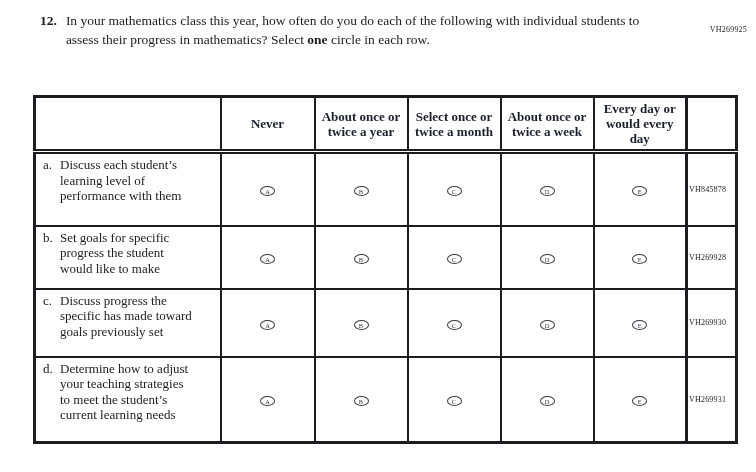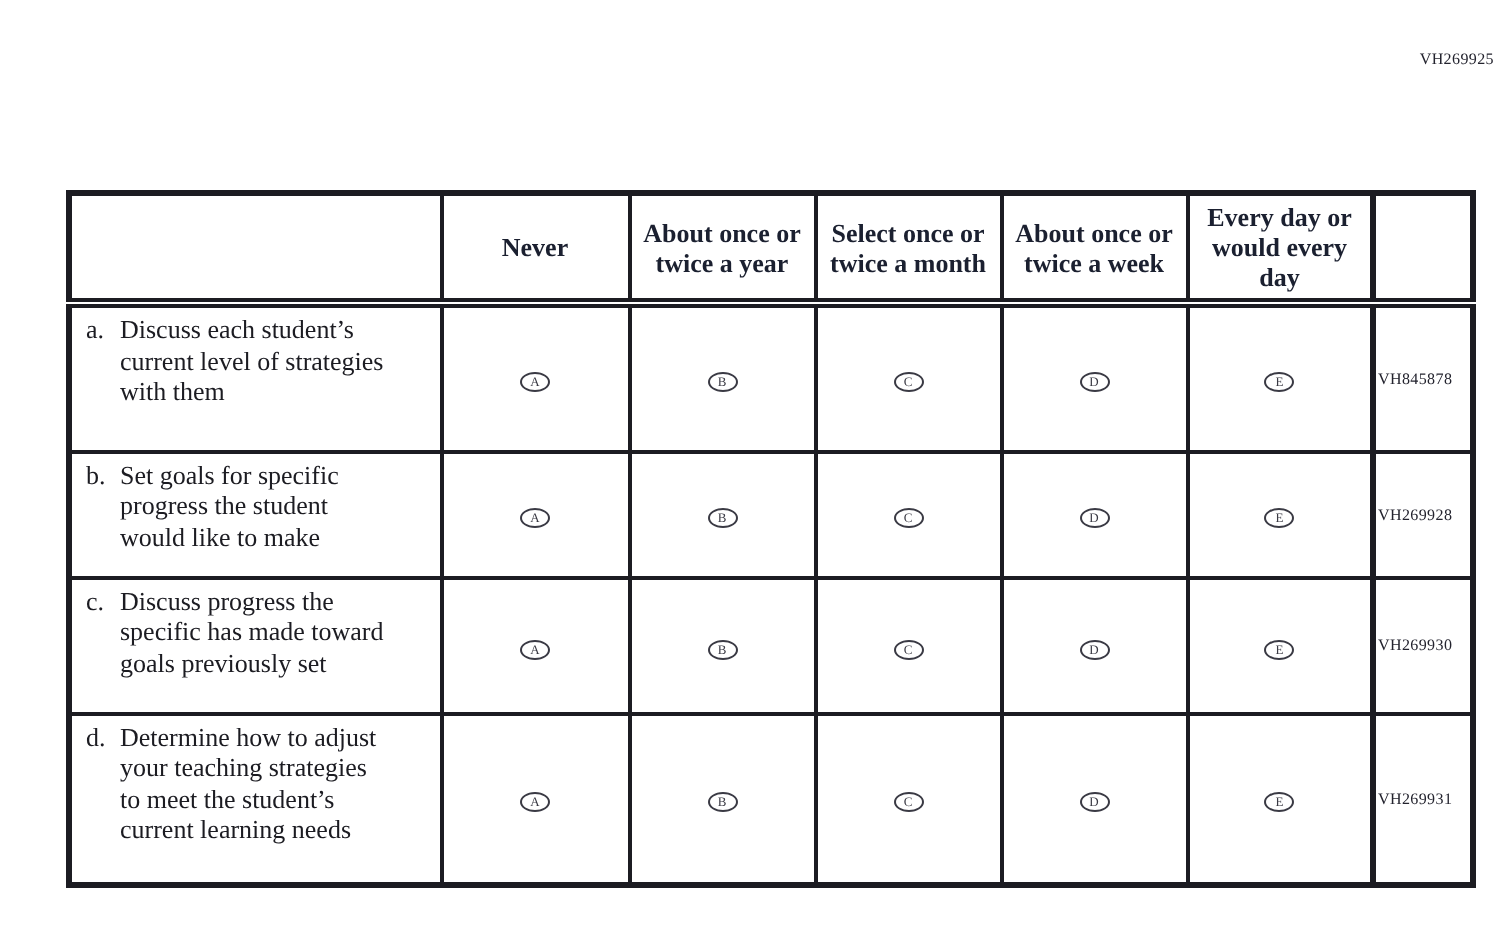--- a/index.html
+++ b/index.html
@@ -99,20 +99,24 @@
   tr.row-c { height: 68px; }
   tr.row-d { height: 86px; }
 </style>
 </head>
 <body>
 
 <div class="sheet">
 
   <div class="page-code">VH269925</div>
 
+  <div class="question">
+    <span class="qnum">12.</span>
+    <span class="qtext"><span>In your mathematics class this year, how often do you do each of the following with individual students to assess their progress in mathematics? Select</span> <b>one</b> <span>circle in each row.</span></span>
+  </div>
 
   <table class="response-table">
     <colgroup>
       <col style="width:186px">
       <col style="width:94px">
       <col style="width:93px">
       <col style="width:93px">
       <col style="width:93px">
       <col style="width:93px">
       <col style="width:50px">
@@ -126,21 +130,21 @@
         <th>About once or twice a week</th>
         <th>Every day or would every day</th>
         <th class="code-col-border"></th>
       </tr>
     </thead>
     <tbody>
       <tr class="row-a">
         <td class="label-cell">
           <div class="label-wrap">
             <span class="row-letter">a.</span>
-            <span class="row-text">Discuss each student’s current level of strategies with them</span>
+            <span class="row-text">Discuss each student’s learning level of performance with them</span>
           </div>
         </td>
         <td class="bubble-cell"><span class="bubble">A</span></td>
         <td class="bubble-cell"><span class="bubble">B</span></td>
         <td class="bubble-cell"><span class="bubble">C</span></td>
         <td class="bubble-cell"><span class="bubble">D</span></td>
         <td class="bubble-cell"><span class="bubble">E</span></td>
         <td class="code-cell code-col-border">VH845878</td>
       </tr>
       <tr class="row-b">

